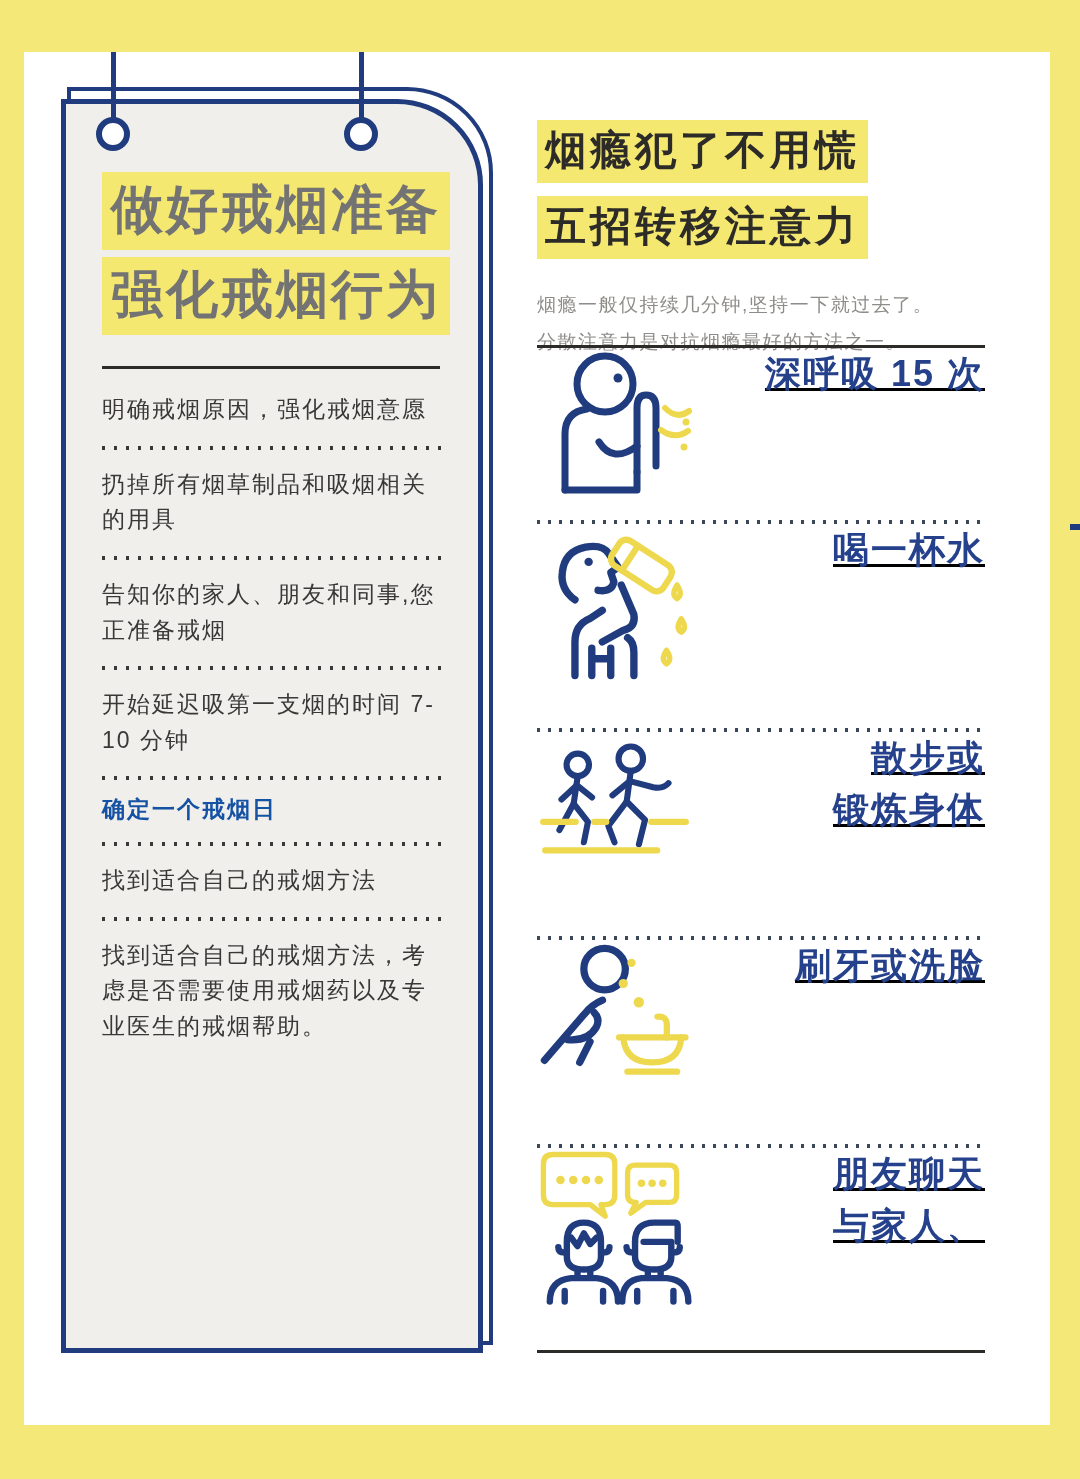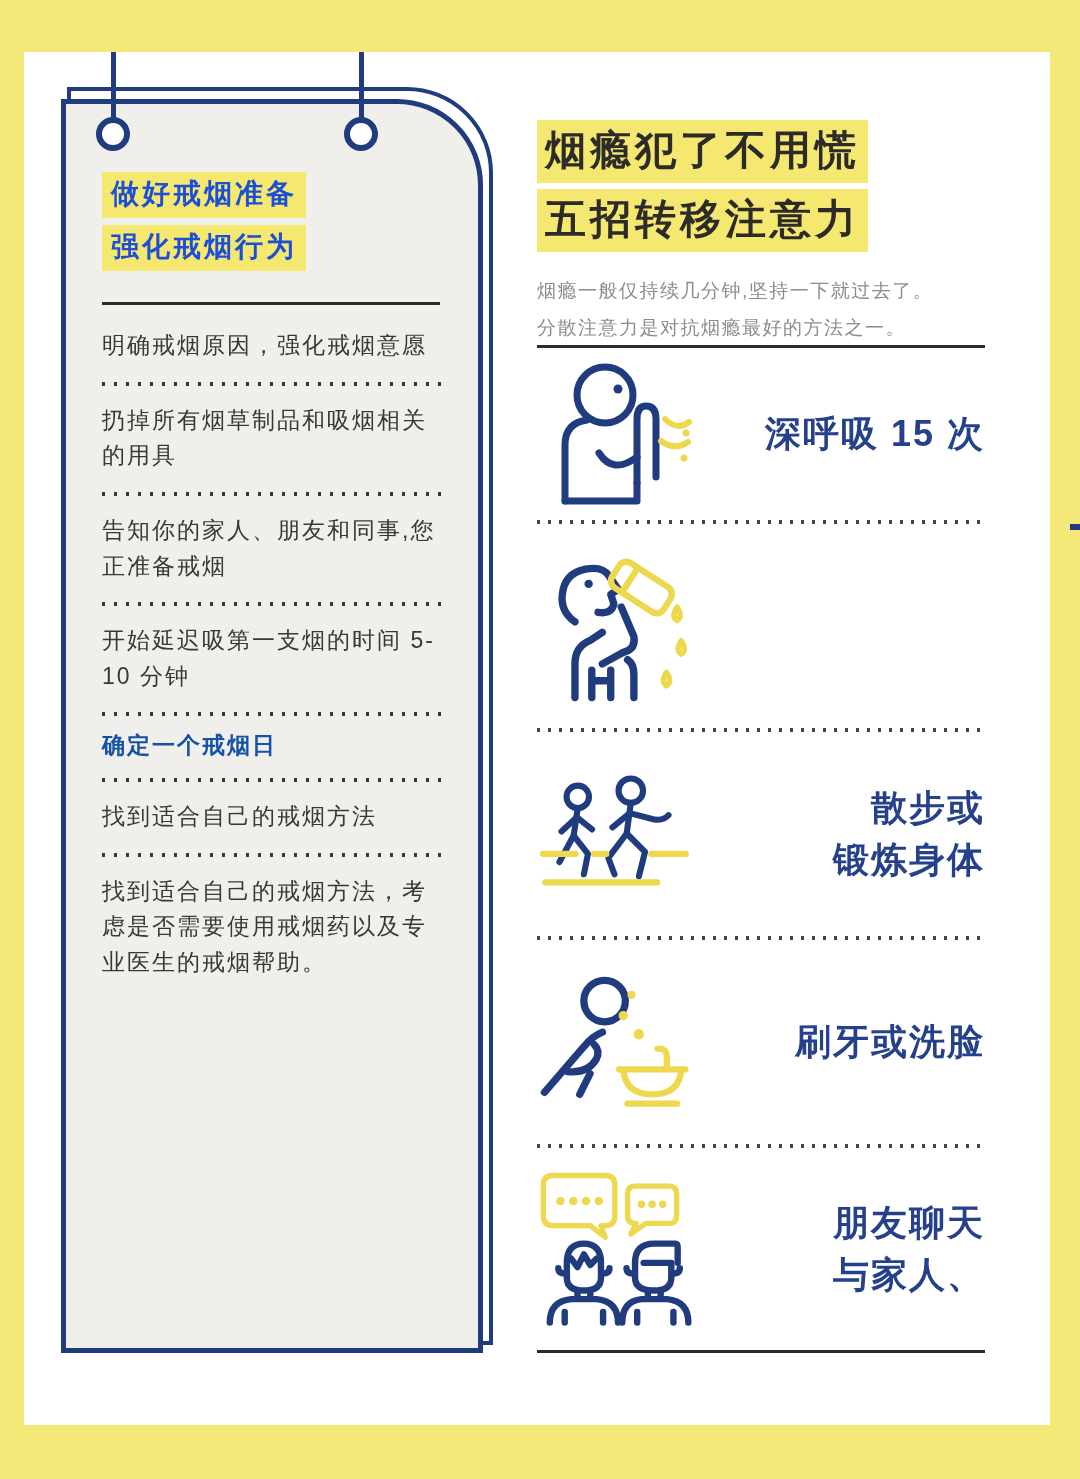--- a/index.html
+++ b/index.html
@@ -31,51 +31,51 @@
   .string.s2 { left:359px; }
   .ring {
     position:absolute; top:117px; width:34px; height:34px;
     border:6px solid #203c7e; border-radius:50%; background:#ffffff;
   }
   .ring.r1 { left:96px; }
   .ring.r2 { left:344px; }
 
   .card-content { position:absolute; left:102px; top:172px; width:340px; }
   .card-title-line {
-    display:inline-block; background:#f4e871; color:#1d4ed8;
-    font-size:28px; font-weight:700; letter-spacing:3px;
+    display:inline-block; background:#f4e871; color:#737373;
+    font-size:52px; font-weight:700; letter-spacing:3px;
     padding:3px 9px 5px 9px; margin-bottom:7px; white-space:nowrap;
   }
   .card-rule { width:338px; height:3px; background:#2d2b28; margin:24px 0 6px 0; }
   .card-item {
     font-size:23px; color:#3a3836; letter-spacing:2px; line-height:1.55;
     padding:17px 0 18px 0;
   }
   .card-item.emphasis { color:#1552a4; font-weight:700; padding:12px 0 14px 0; }
   .dotted-dark {
     height:4px;
     background:repeating-linear-gradient(90deg,#3a3836 0 3px,transparent 3px 12px);
   }
 
   
   .right-col { position:absolute; left:537px; top:120px; width:448px; }
   .right-title-line {
     display:inline-block; background:#f4e871; color:#2d2b28;
     font-size:41px; font-weight:700; letter-spacing:4px;
-    padding:3px 8px 5px 8px; margin-bottom:6px; white-space:nowrap;
+    padding:3px 8px 5px 8px; margin-bottom:13px; white-space:nowrap;
   }
   .right-subtitle {
     margin-top:14px; font-size:19px; color:#8e8c89;
     letter-spacing:1.5px; line-height:1.95;
   }
   .methods {
     position:absolute; left:537px; top:345px; width:448px;
     border-top:3px solid #2d2b28; border-bottom:3px solid #2d2b28;
   }
-  .method-row { display:flex; align-items:center; }
+  .method-row { display:flex; align-items:flex-start;text-decoration:underline; }
   .method-row .icon-box { width:185px; display:flex; align-items:center; justify-content:flex-start; }
   .method-label {
     flex:1; text-align:right; color:#26418c; font-weight:700;
     font-size:36px; letter-spacing:2px; line-height:1.45;
   }
   .method-label span { display:block; }
   .dotted-navy {
     height:4px;
     background:repeating-linear-gradient(90deg,#3b4657 0 3px,transparent 3px 11px);
   }
@@ -102,21 +102,21 @@
     <span class="card-title-line">强化戒烟行为</span>
   </div>
   <div class="card-rule"></div>
 
   <div class="card-item">明确戒烟原因，强化戒烟意愿</div>
   <div class="dotted-dark"></div>
   <div class="card-item">扔掉所有烟草制品和吸烟相关的用具</div>
   <div class="dotted-dark"></div>
   <div class="card-item">告知你的家人、朋友和同事,您正准备戒烟</div>
   <div class="dotted-dark"></div>
-  <div class="card-item">开始延迟吸第一支烟的时间 5-10 分钟</div>
+  <div class="card-item">开始延迟吸第一支烟的时间 7-10 分钟</div>
   <div class="dotted-dark"></div>
   <div class="card-item emphasis">确定一个戒烟日</div>
   <div class="dotted-dark"></div>
   <div class="card-item">找到适合自己的戒烟方法</div>
   <div class="dotted-dark"></div>
   <div class="card-item">找到适合自己的戒烟方法，考虑是否需要使用戒烟药以及专业医生的戒烟帮助。</div>
 </div>
 
 <div class="right-col">
   <span class="right-title-line">烟瘾犯了不用慌</span><br>
@@ -168,20 +168,23 @@
         <g stroke="#edd84e" stroke-width="6" transform="rotate(33 100 40)">
           <rect x="70" y="26" width="58" height="28" rx="8"></rect>
           <line x1="86" y1="26" x2="86" y2="54"></line>
         </g>
         <g stroke="#edd84e" stroke-width="5">
           <path d="M133 58 q6 9 0 13 q-6 -4 0 -13"></path>
           <path d="M137 90 q6 9 0 13 q-6 -4 0 -13"></path>
           <path d="M123 120 q6 9 0 13 q-6 -4 0 -13"></path>
         </g>
       </svg>
+    </div>
+    <div class="method-label">
+      <span>喝一杯水</span>
     </div>
   </div>
   <div class="dotted-navy"></div>
 
   <div class="method-row h204">
     <div class="icon-box">
       <svg class="pict" width="158" height="140" viewBox="0 0 155 125" fill="none" stroke-linecap="round" stroke-linejoin="round">
         <g stroke="#203c7e" stroke-width="6">
           <circle cx="40" cy="26" r="11"></circle>
           <path d="M40 37 L36 64"></path>

